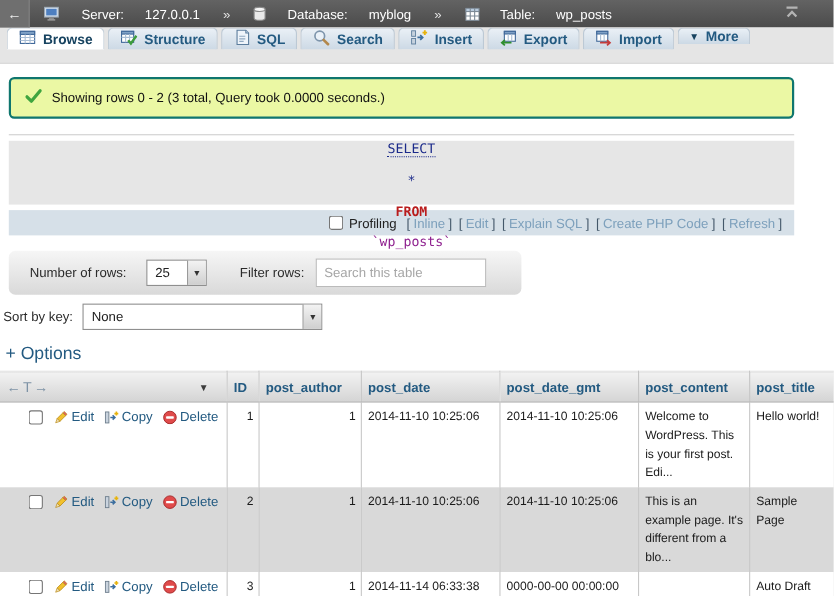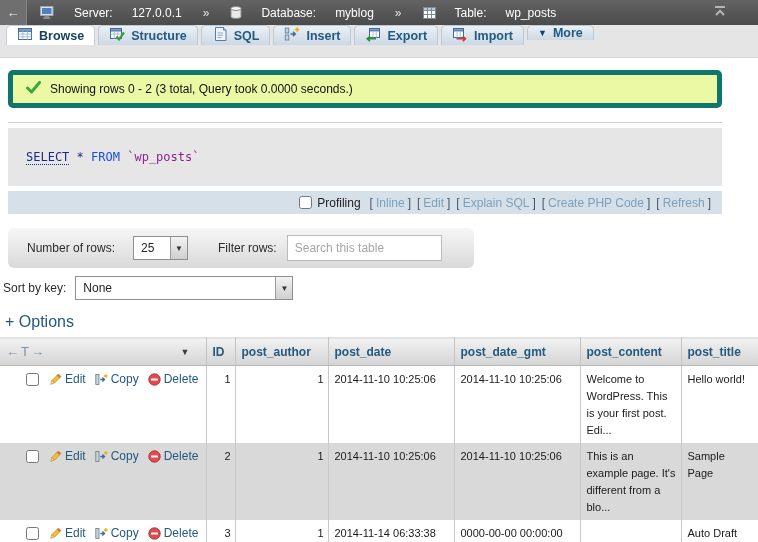--- a/index.html
+++ b/index.html
@@ -24,30 +24,30 @@
             padding-left: 6px; gap: 3px; border-bottom: 1px solid #d8d8d8; }
   .tab { display: flex; align-items: center; gap: 6px; padding: 0 10px;
          background: linear-gradient(#eaf0f6, #ccd9e5);
          border: 1px solid #bcc9d5; border-bottom: none; border-radius: 5px 5px 0 0;
          color: #235a81; font-weight: bold; font-size: 12.5px; cursor: pointer; position: relative; }
   .tab.active { background: #fff; color: #16425f; margin-bottom: -1px; border-color: #c4cfd9; }
   .more-caret { font-size: 9px; color: #16425f; }
 
   
   .success { margin: 12px 36px 0 8px; height: 38px; background: #ebf8a4;
-             border: 5px solid #0f766e; border-radius: 5px; display: flex;
+             border: 2px solid #0f766e; border-radius: 5px; display: flex;
              align-items: center; padding: 0 13px; gap: 9px; font-size: 12px; color: #111; }
 
   .divider { margin: 14px 36px 0 8px; border-top: 1px solid #cfcfcf; height: 0; }
 
   
   .querybox { margin: 5px 36px 0 8px; height: 58px; background: #e6e6e6;
               display: flex; align-items: center; padding-left: 18px;
-              font-family: "DejaVu Sans Mono", monospace; font-size: 12px; }
-  .sql-kw { color: #1d4ed8; }
+              font-family: "DejaVu Sans Mono", monospace; font-size: 12px; flex-direction: column; }
+  .sql-kw { color: #b91c1c; font-weight: bold; }
   .sql-kw-link { color: #1b2a8a; border-bottom: 1px dotted #1b2a8a; cursor: pointer; }
   .sql-op { color: #1b2a8a; }
   .sql-id { color: #8f218f; }
 
   .profilebar { margin: 5px 36px 0 8px; height: 23px; background: #d6e0e8;
                 display: flex; align-items: center; justify-content: flex-end;
                 padding-right: 8px; font-size: 12px; color: #222; }
   .pb-cb { width: 13px; height: 13px; margin-right: 5px; }
   .pb-label { margin-right: 6px; cursor: pointer; }
   .pb-br { color: #44586a; margin: 0 3px; }
@@ -179,20 +179,27 @@
             <path d="M3.5 1.5 h8 l2.5 2.5 v10.5 h-10.5 z" fill="#eef4fa" stroke="#5b7c9c"></path>
             <path d="M11.5 1.5 v2.5 h2.5" fill="#cfdded" stroke="#5b7c9c"></path>
             <line x1="5.5" y1="7" x2="11" y2="7" stroke="#8fa8c0"></line>
             <line x1="5.5" y1="9.3" x2="11" y2="9.3" stroke="#8fa8c0"></line>
             <line x1="5.5" y1="11.6" x2="9.5" y2="11.6" stroke="#8fa8c0"></line>
           </svg></span>
       <span>SQL</span>
     </div>
     <div class="tab">
       <span><svg width="16" height="16" viewBox="0 0 16 16">
+            <circle cx="6.7" cy="6.7" r="4.4" fill="#eaf1f8" stroke="#7e95ac" stroke-width="1.5"></circle>
+            <line x1="10.2" y1="10.2" x2="14.2" y2="14.2" stroke="#b3884c" stroke-width="2.4" stroke-linecap="round"></line>
+          </svg></span>
+      <span>Search</span>
+    </div>
+    <div class="tab">
+      <span><svg width="16" height="16" viewBox="0 0 16 16">
             <rect x="1.2" y="2" width="3.6" height="5" fill="#c6d2de" stroke="#5b7c9c" stroke-width="0.8"></rect>
             <rect x="1.2" y="9" width="3.6" height="5" fill="#c6d2de" stroke="#5b7c9c" stroke-width="0.8"></rect>
             <path d="M6.5 8 h4.5 M9 5.8 L11.3 8 L9 10.2" fill="none" stroke="#3c6e9e" stroke-width="1.5"></path>
             <path d="M13.2 1.6 v4.2 M11.1 3.7 h4.2" stroke="#e7b30c" stroke-width="1.7"></path>
           </svg></span>
       <span>Insert</span>
     </div>
     <div class="tab">
       <span><svg width="16" height="16" viewBox="0 0 16 16">
             <rect x="4.5" y="2.5" width="10" height="9" fill="#fff" stroke="#41699a"></rect>

